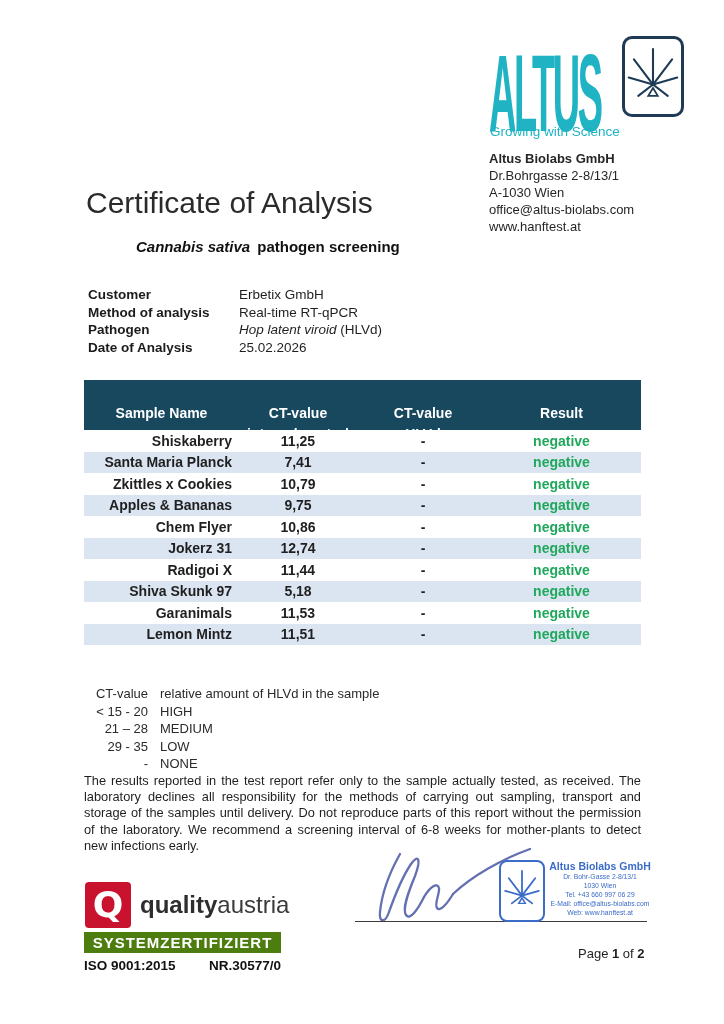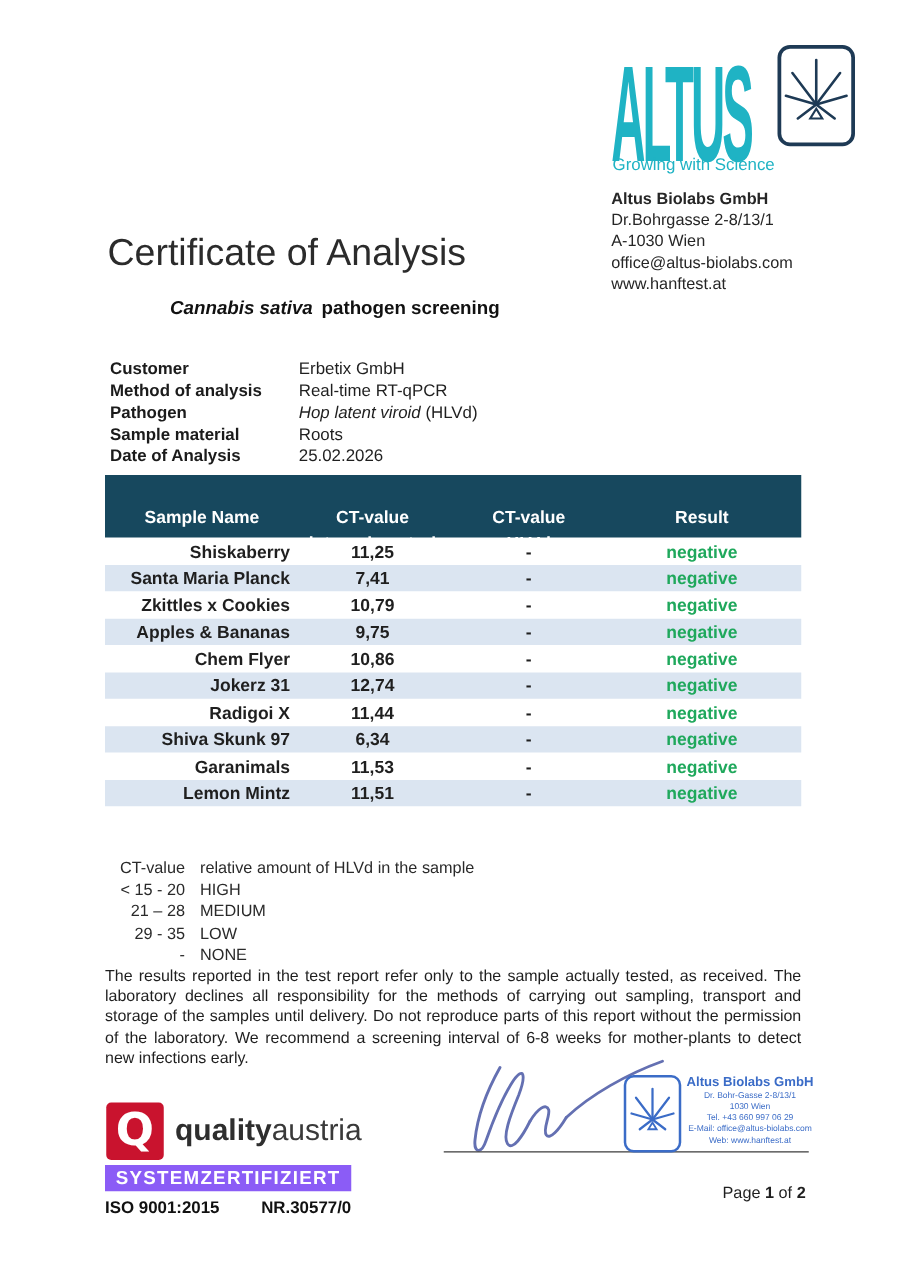--- a/index.html
+++ b/index.html
@@ -51,21 +51,21 @@
 
   .disclaimer { left:84px; top:773px; width:557px; font-size:12.8px; line-height:16.2px;
     text-align:justify; color:#1f1f1f; }
 
   
   .q-square { left:85px; top:882px; width:46px; height:46px; background:#c9132e; border-radius:4px;
     display:flex; align-items:center; justify-content:center; }
   .q-square span { color:#fff; font-size:36px; font-weight:800; font-family:"DejaVu Sans", sans-serif; line-height:1; }
   .qa-brand { left:140px; top:891px; font-size:24px; color:#3a3a3a; }
   .qa-brand .b { font-weight:bold; color:#2e2e2e; }
-  .qa-banner { left:84px; top:932px; width:197px; height:21px; background:#8b5cf6; color:#fff;
+  .qa-banner { left:84px; top:932px; width:197px; height:21px; background:#4d7c0f; color:#fff;
     font-weight:bold; font-size:15px; letter-spacing:1px; display:flex; align-items:center; justify-content:center; }
   .qa-iso { left:84px; top:958px; width:197px; display:flex; justify-content:space-between;
     font-size:13.5px; font-weight:bold; color:#111;text-align:center; }
 
   
   .sig-line { left:355px; top:921px; width:292px; height:1px; background:#3c3c3c; }
   .sig-svg { left:360px; top:846px; }
   .stamp-box { left:499px; top:860px; width:46px; height:62px; border:2.5px solid #3b6cc7; border-radius:8px;
     display:flex; align-items:center; justify-content:center; }
   .stamp-text { left:548px; top:860px; width:104px; text-align:center; color:#3b6cc7; }
@@ -119,24 +119,20 @@
     </div>
     <div class="detail-row">
       <span class="lbl">Method of analysis</span>
       <span class="val"><span class="vi"></span><span>Real-time RT-qPCR</span></span>
     </div>
     <div class="detail-row">
       <span class="lbl">Pathogen</span>
       <span class="val"><span class="vi">Hop latent viroid</span><span> (HLVd)</span></span>
     </div>
     <div class="detail-row">
-      <span class="lbl">Sample material</span>
-      <span class="val"><span class="vi"></span><span>Roots</span></span>
-    </div>
-    <div class="detail-row">
       <span class="lbl">Date of Analysis</span>
       <span class="val"><span class="vi"></span><span>25.02.2026</span></span>
     </div>
   </div>
 
   <div class="abs rtable">
     <div class="thead">
       <div class="hc c1">Sample Name</div>
       <div class="hc c2">
         <span>CT-value</span><br>
@@ -185,21 +181,21 @@
       <div class="c4 neg">negative</div>
     </div>
     <div class="trow">
       <div class="c1">Radigoi X</div>
       <div class="c2">11,44</div>
       <div class="c3">-</div>
       <div class="c4 neg">negative</div>
     </div>
     <div class="trow">
       <div class="c1">Shiva Skunk 97</div>
-      <div class="c2">6,34</div>
+      <div class="c2">5,18</div>
       <div class="c3">-</div>
       <div class="c4 neg">negative</div>
     </div>
     <div class="trow">
       <div class="c1">Garanimals</div>
       <div class="c2">11,53</div>
       <div class="c3">-</div>
       <div class="c4 neg">negative</div>
     </div>
     <div class="trow">

